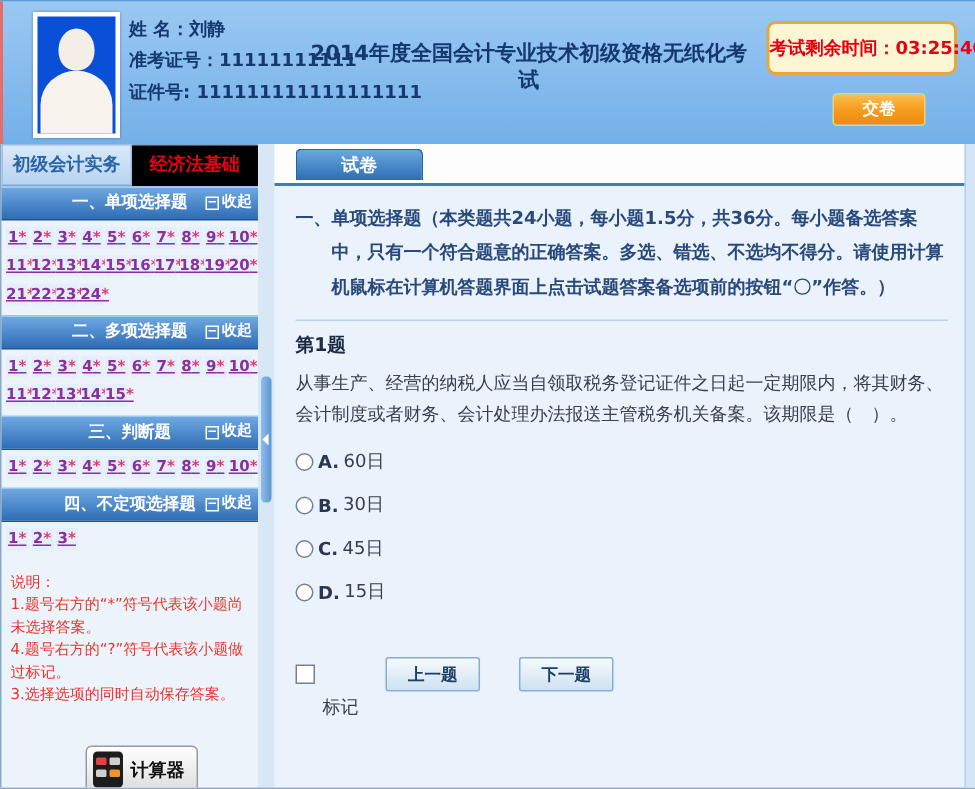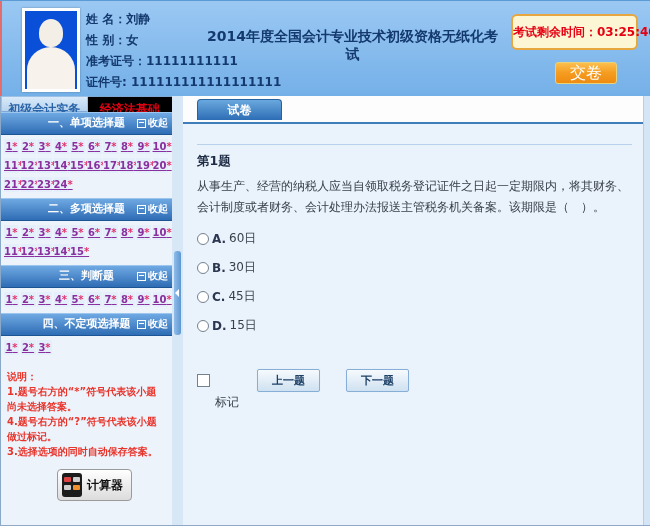--- a/index.html
+++ b/index.html
@@ -16,41 +16,41 @@
   .photo .head{position:absolute;left:14px;top:8px;width:24px;height:28px;border-radius:50% 50% 45% 45%;background:#f4efe6;}
   .photo .body{position:absolute;left:2px;top:36px;width:48px;height:46px;border-radius:50% 50% 0 0;background:#f7f3ec;}
   .info{position:absolute;left:86px;top:8px;color:#13396e;font-size:12px;font-weight:bold;line-height:21px;white-space:nowrap;}
   .exam-title{position:absolute;left:205px;top:26px;width:295px;text-align:center;
               color:#13396e;font-size:14px;font-weight:bold;line-height:18px;}
   .timer{position:absolute;left:511px;top:13px;width:127px;height:36px;background:#fcf6d5;
          border:2px solid #e8a63e;border-radius:6px;box-sizing:border-box;
          color:#e60012;font-size:12px;font-weight:bold;text-align:center;line-height:32px;white-space:nowrap;}
   .submit-btn{position:absolute;left:555px;top:61px;width:62px;height:22px;
               background:linear-gradient(#fbbf4e,#f59c1f 50%,#ee8b12);border:1px solid #e8d27a;border-radius:3px;
-              color:#ffffff;font-size:16px;font-weight:normal;text-align:center;line-height:20px;box-sizing:border-box;cursor:pointer;}
+              color:#ffffff;font-size:11px;font-weight:bold;text-align:center;line-height:20px;box-sizing:border-box;cursor:pointer;}
 
   
   .sidebar{position:absolute;left:0;top:96px;width:172px;bottom:0;background:#edf3fb;
            border-left:1px solid #8aa9c9;box-sizing:border-box;}
-  .side-tabs{display:flex;height:16px;background:#bdd7f0;}
+  .side-tabs{display:flex;height:28px;background:#bdd7f0;}
   .side-tab{flex:1;text-align:center;font-size:12px;font-weight:bold;line-height:24px;cursor:pointer;}
   .side-tab.inactive{background:linear-gradient(#d9eafa,#b7d3ee);color:#2a64a8;border:1px solid #9dc0e4;border-bottom:1px solid #7fa9d4;box-sizing:border-box;}
   .side-tab.active{background:#000000;color:#e60012;border-top:1px solid #7fa9d4;box-sizing:border-box;}
   .sec-header{position:relative;height:21px;background:linear-gradient(#6fa9e3,#2e6cb4);
               border-top:1px solid #9cc6ee;border-bottom:1px solid #1d5494;
               color:#ffffff;font-size:11px;font-weight:bold;line-height:20px;text-align:center;cursor:pointer;}
   .collapse{position:absolute;right:4px;top:0;font-size:10px;font-weight:bold;color:#ffffff;line-height:20px;cursor:pointer;display:flex;align-items:center;gap:2px;height:20px;padding-left:48px;}
   .collapse .minus-box{display:inline-block;width:7px;height:7px;border:1px solid #fff;position:relative;}
   .collapse .minus-box::after{content:"";position:absolute;left:1px;right:1px;top:2px;height:1px;background:#fff;}
   .num-grid{padding:4px 2px 2px 3px;display:flex;flex-wrap:wrap;}
   .qnum{display:inline-block;width:15px;margin:0 1.5px 4px 0;height:15px;line-height:15px;
         background:#e5effb;text-align:center;font-size:10px;font-weight:bold;
         color:#8a2f9e;text-decoration:underline;cursor:pointer;white-space:nowrap;}
   .qnum .star{color:#e0356f;}
-  .notes{margin:8px 6px 0 6px;color:#e8352c;font-size:10px;line-height:15px;font-weight:bold;}
+  .notes{margin:8px 6px 16px 6px;color:#e8352c;font-size:10px;line-height:15px;}
   .calc-btn{margin:10px 0 0 56px;display:inline-flex;align-items:center;gap:5px;
             background:linear-gradient(#ffffff,#dcdcdc);border:1px solid #9a9a9a;border-radius:4px;
             padding:3px 8px 3px 4px;cursor:pointer;}
   .calc-icon{width:20px;height:24px;background:#1c1c1c;border-radius:3px;position:relative;}
   .calc-icon i{position:absolute;width:7px;height:5px;border-radius:1px;}
   .calc-icon .k1{left:2px;top:4px;background:#d44;}
   .calc-icon .k2{left:11px;top:4px;background:#cfcfcf;}
   .calc-icon .k3{left:2px;top:12px;background:#cfcfcf;}
   .calc-icon .k4{left:11px;top:12px;background:#f0922d;}
   .calc-label{font-size:12px;font-weight:bold;color:#111;}
@@ -92,21 +92,20 @@
 
 <div class="screen">
 
   <div class="header">
     <div class="photo">
       <span class="head"></span>
       <span class="body"></span>
     </div>
     <div class="info">
       <div><span>姓 名：</span><span>刘静</span></div>
-      <div><span>性 别：</span><span>女</span></div>
       <div><span>准考证号：</span><span>11111111111</span></div>
       <div><span>证件号: </span><span>111111111111111111</span></div>
     </div>
     <div class="exam-title">2014年度全国会计专业技术初级资格无纸化考试</div>
     <div class="timer">考试剩余时间：03:25:40</div>
     <div class="submit-btn">交卷</div>
   </div>
 
   <div class="sidebar">
     <div class="side-tabs">
@@ -212,20 +211,21 @@
 
   <div class="splitter">
     <div class="split-handle"></div>
   </div>
 
   <div class="main">
     <div class="tab-bar">
       <div class="paper-tab">试卷</div>
     </div>
     <div class="content">
+      <p class="intro">一、单项选择题（本类题共24小题，每小题1.5分，共36分。每小题备选答案中，只有一个符合题意的正确答案。多选、错选、不选均不得分。请使用计算机鼠标在计算机答题界面上点击试题答案备选项前的按钮“〇”作答。）</p>
       <hr class="divider">
       <div class="q-no">第1题</div>
       <p class="q-text">从事生产、经营的纳税人应当自领取税务登记证件之日起一定期限内，将其财务、会计制度或者财务、会计处理办法报送主管税务机关备案。该期限是（　）。</p>
       <div id="options">
           <div class="opt-row">
             <span class="radio"></span>
             <span class="opt-letter">A.</span>
             <span class="opt-text">60日</span>
           </div>
           <div class="opt-row">

